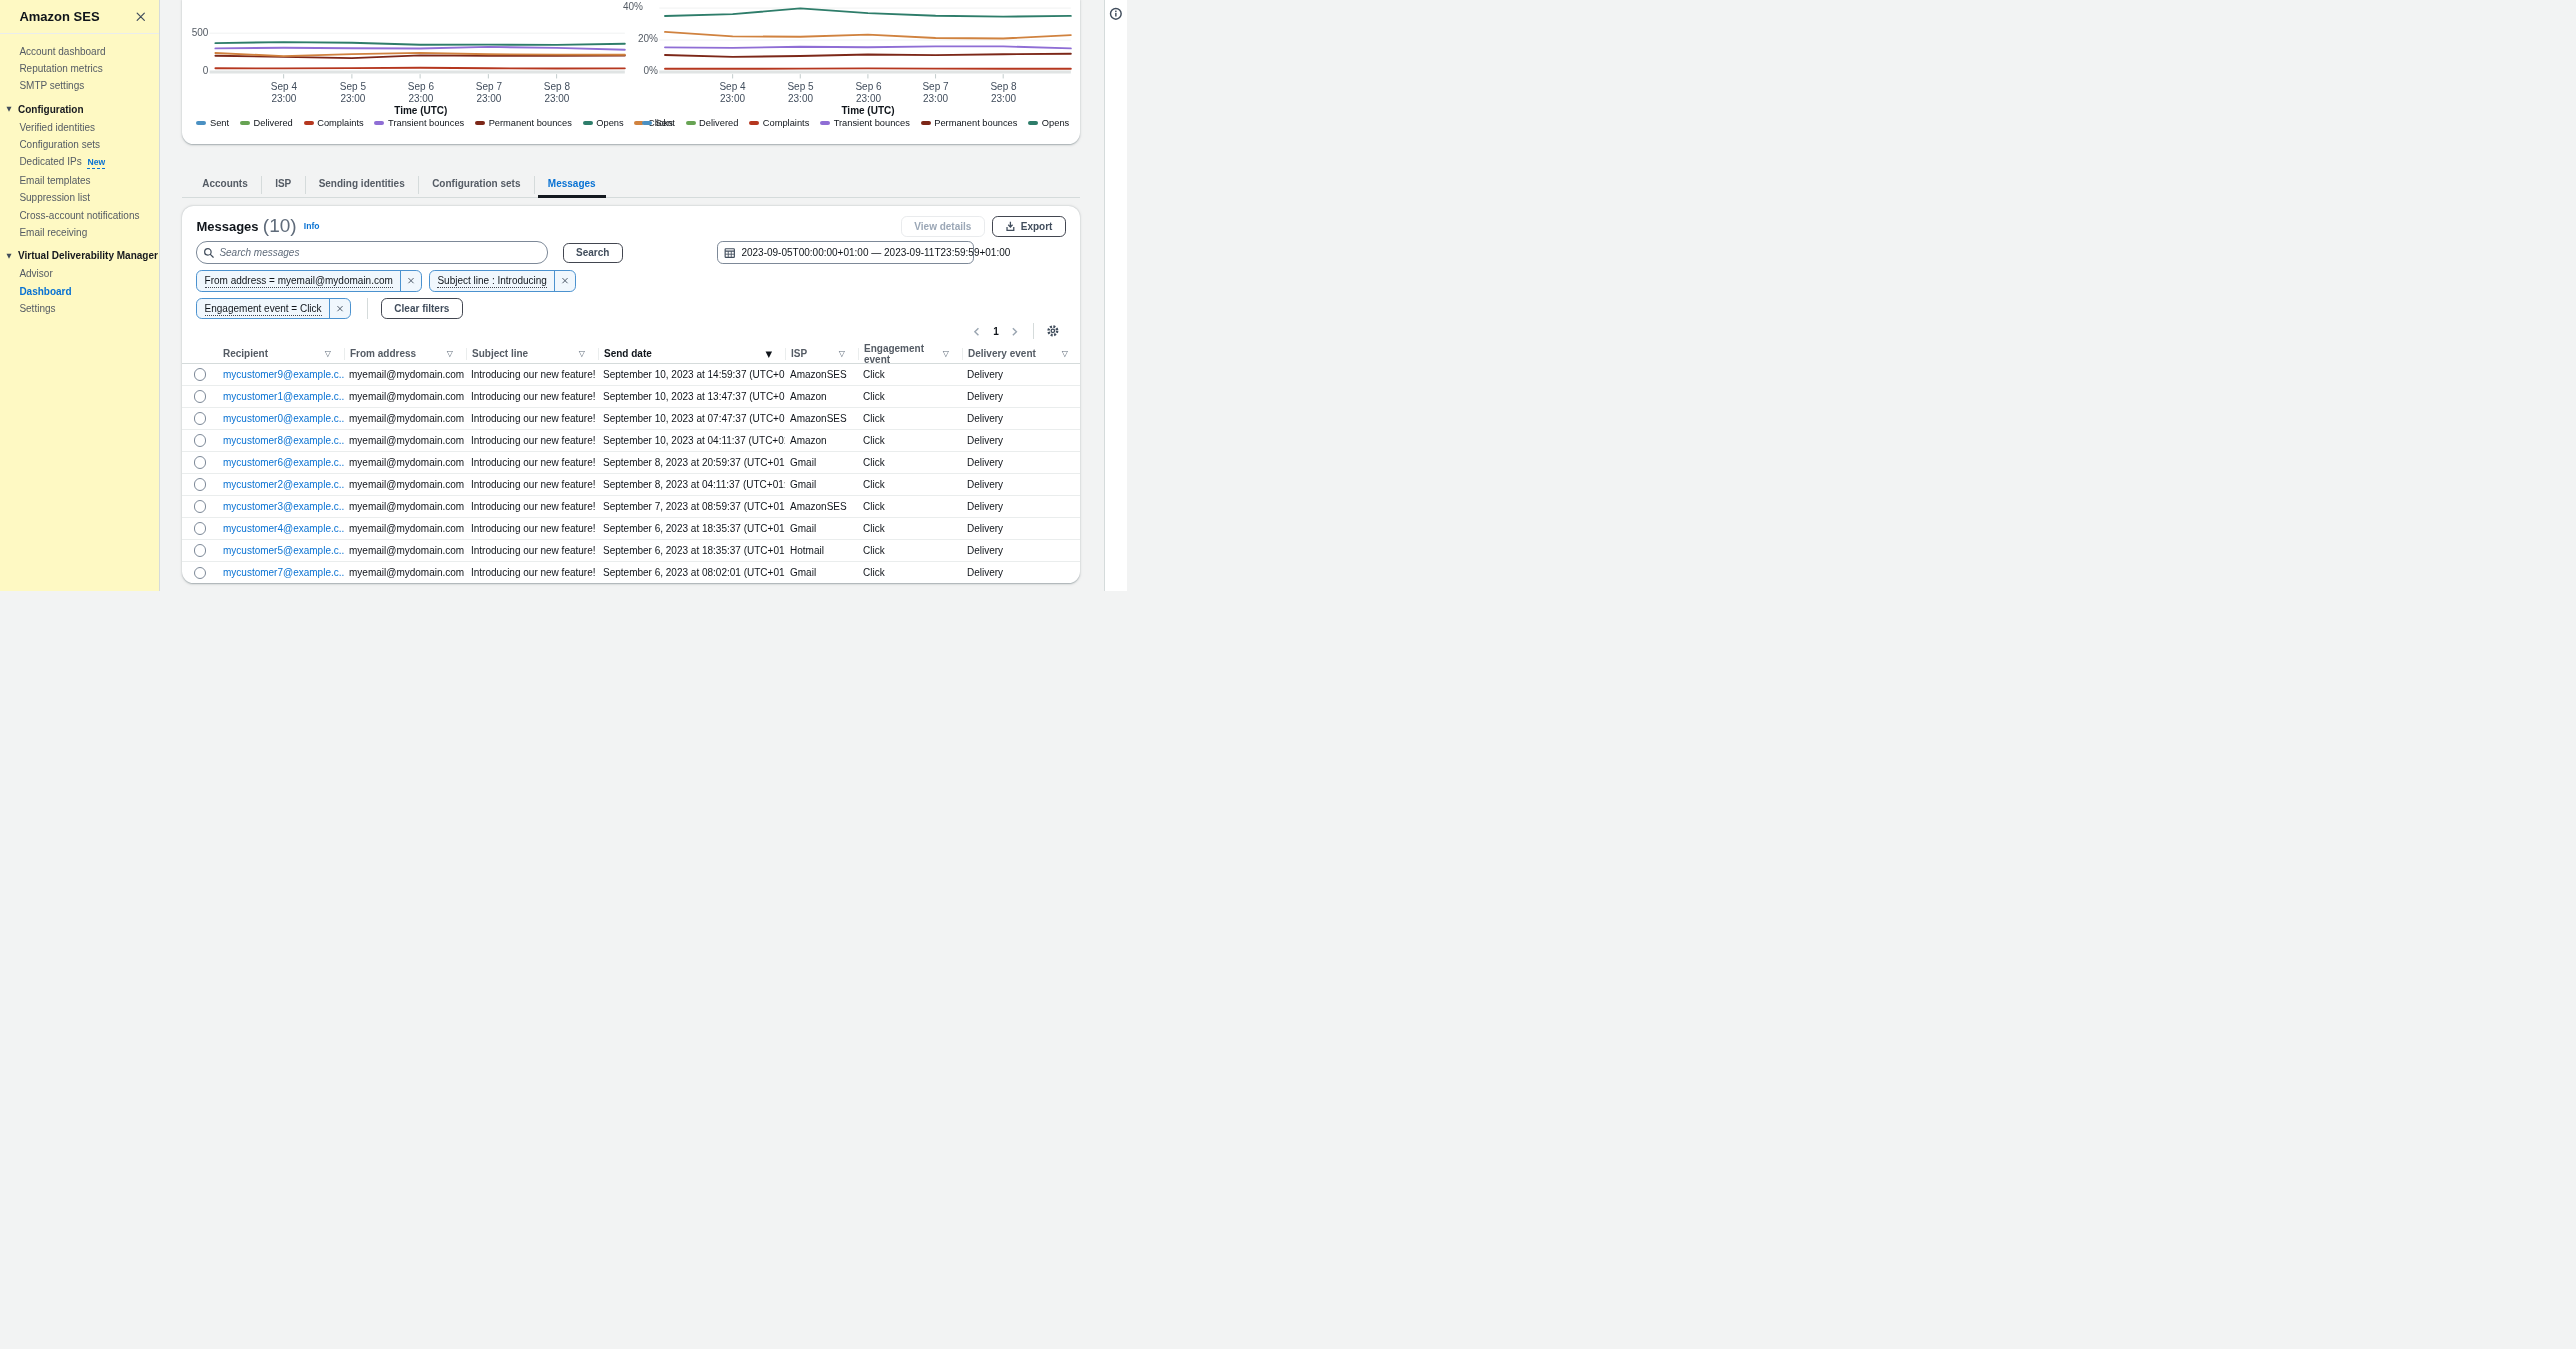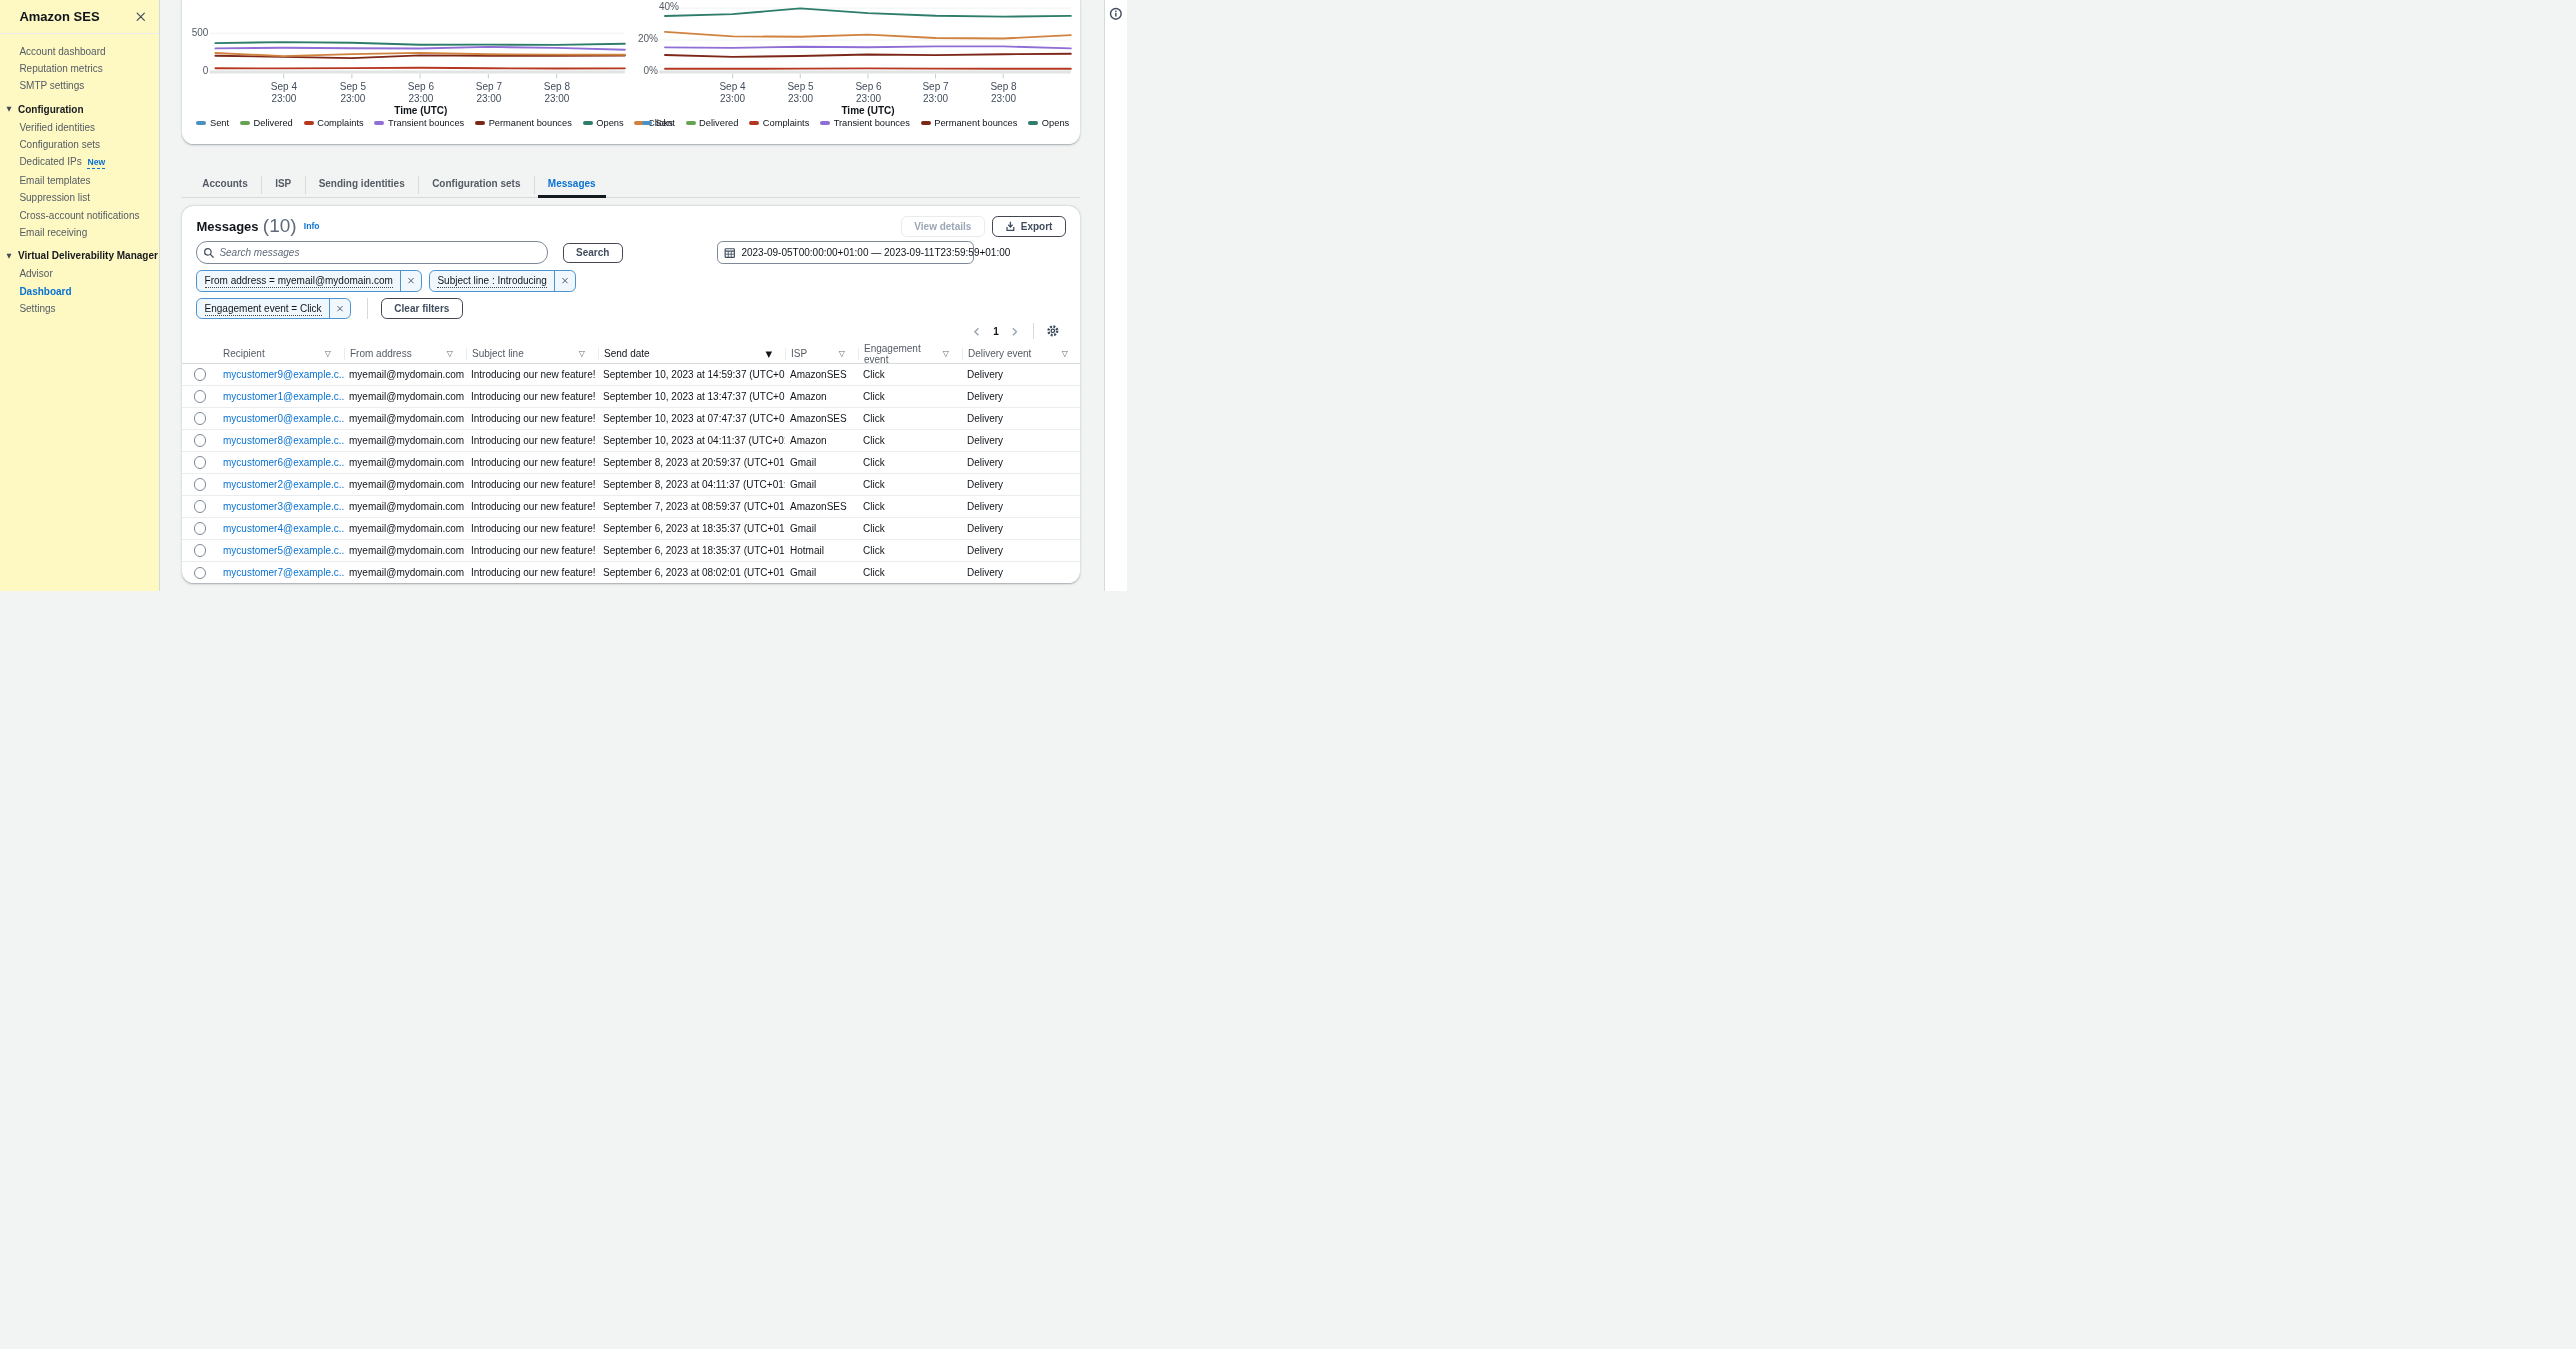--- a/index.html
+++ b/index.html
@@ -88,21 +88,21 @@
     justify-content:center;color:#414d5c;cursor:pointer;background:none;font-family:inherit;border-top:none;border-right:none;border-bottom:none;}
   .vdiv{width:0.7px;height:21.6px;background:#d5dbdb;margin:0 13.7px 0 16px;}
 
   .pag-row{display:flex;justify-content:flex-end;align-items:center;margin-top:3.6px;height:17px;gap:2.2px;}
   .pag-btn,.gear-btn{background:none;border:none;cursor:pointer;padding:1.4px 4.3px;line-height:0;}
   .page-num{font-size:10px;font-weight:700;color:#0f141a;padding:0 5px;}
   .pag-div{width:0.7px;height:16px;background:#d5dbdb;margin:0 6.5px;}
   .gear-btn{margin-right:1.4px;}
 
   table{border-collapse:collapse;table-layout:fixed;width:898px;margin:5px 0 0 -14.4px;font-size:10px;}
-  thead th{font-weight:400;color:#545b64;text-align:left;height:18.7px;padding:0;border-bottom:0.7px solid #d5dbdb;}
+  thead th{font-weight:700;color:#545b64;text-align:left;height:18.7px;padding:0;border-bottom:0.7px solid #d5dbdb;}
   .th-inner{display:flex;align-items:center;justify-content:space-between;
     padding:0 13px 0 5px;border-left:0.7px solid #eaeded;height:12.2px;}
   th.no-sep .th-inner{border-left:none;}
   th.sorted{color:#0f141a;}
   .tri{font-size:8px;color:#5f6b7a;font-family:"DejaVu Sans",sans-serif;line-height:1;}
   .tri.filled{color:#0f141a;font-size:8.6px;}
   tbody td{height:22px;padding:0 5.8px 0 5px;color:#0f141a;white-space:nowrap;overflow:hidden;}
   tbody tr+tr{border-top:0.7px solid #eaeded;}
   td.sel{padding:0;}
   .radio{width:12.2px;height:12.2px;border:1.4px solid #7d8998;border-radius:50%;margin:0 auto;background:#fff;cursor:pointer;}
@@ -255,21 +255,21 @@
               </span>
               <span class="lg-item">
                 <span class="sw" style="background: rgb(124, 39, 24);"></span>
                 <span>Permanent bounces</span>
               </span>
               <span class="lg-item">
                 <span class="sw" style="background: rgb(46, 125, 106);"></span>
                 <span>Opens</span>
               </span>
             </div>
-        <span class="ylab" style="right: 394px; top: 1.4px; text-align: right;">40%</span>
+        <span class="ylab" style="right: 430px; top: 1.4px; text-align: right;">40%</span>
             <span class="ylab" style="right: 415px; top: 33px;">20%</span>
             <span class="ylab" style="right: 415px; top: 65px;">0%</span>
             <span class="xlab" style="left: 58px; top: 81px;">
               <div>Sep 4</div>
               <div>23:00</div>
             </span>
             <span class="xlab" style="left: 126px; top: 81px;">
               <div>Sep 5</div>
               <div>23:00</div>
             </span>

